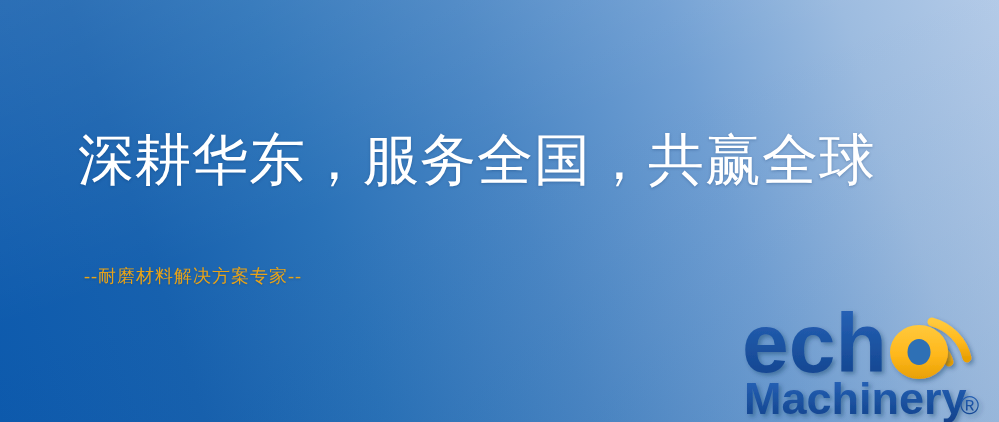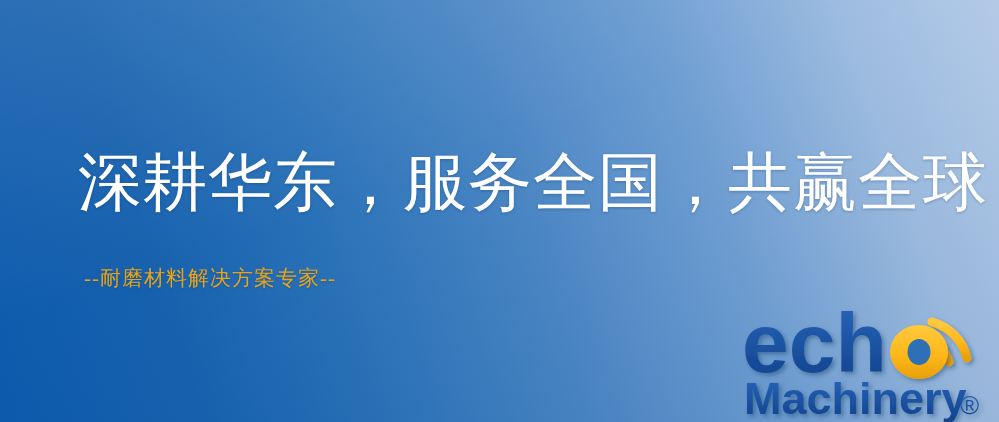--- a/index.html
+++ b/index.html
@@ -34,37 +34,37 @@
     background: linear-gradient(160deg,
         rgba(255,255,255,0.10) 0%,
         rgba(255,255,255,0.00) 42%,
         rgba(0,40,90,0.05) 100%);
     pointer-events: none;
   }
 
   .headline {
     position: absolute;
     left: 78px;
-    top: 147px;
+    top: 129px;
     font-family: Liberation Sans, sans-serif;
-    font-size: 64px;
+    font-size: 56px;
     line-height: 1.12;
     color: #ffffff;
     letter-spacing: 1px;
     white-space: nowrap;
     text-shadow: 0 1px 3px rgba(0,40,90,0.28);
     z-index: 3;
   }
 
   .subtitle {
     position: absolute;
     left: 84px;
     top: 266px;
     font-family: "Liberation Serif", "DejaVu Serif", serif;
-    font-size: 21px;
+    font-size: 18px;
     line-height: 1.2;
     color: #e8a317;
     letter-spacing: 1px;
     white-space: nowrap;
     text-shadow: 0 1px 2px rgba(0,40,90,0.22);
     z-index: 3;
   }
 
   
   .logo {

